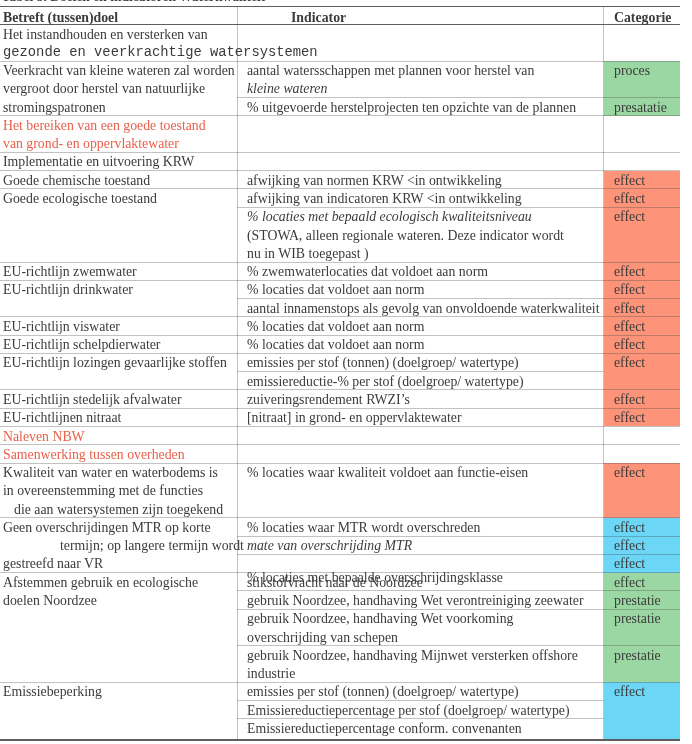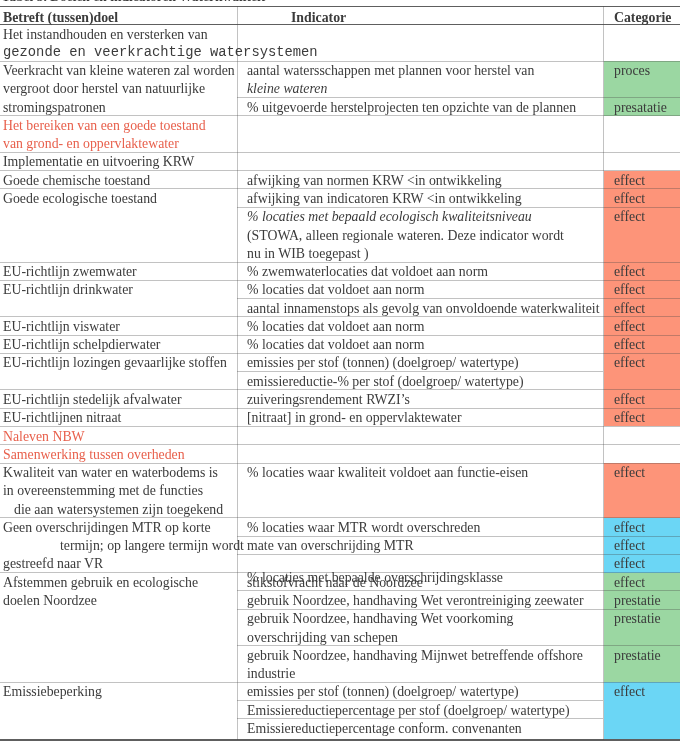--- a/index.html
+++ b/index.html
@@ -194,34 +194,34 @@
       <div class="tline" style="left: 3px; top: 464.118px;">Kwaliteit van water en waterbodems is</div>
       <div class="tline" style="left: 3px; top: 482.39px;">in overeenstemming met de functies</div>
       <div class="tline" style="left: 14px; top: 500.662px;">die aan watersystemen zijn toegekend</div>
       <div class="tline" style="left: 247px; top: 464.118px;">% locaties waar kwaliteit voldoet aan functie-eisen</div>
       <div class="tline" style="left: 614px; top: 464.118px;">effect</div>
       <div class="tline" style="left: 3px; top: 518.934px;">Geen overschrijdingen MTR op korte</div>
       <div class="tline" style="left: 12px; top: 537.206px; margin-left: 48px;">termijn; op langere termijn wordt</div>
       <div class="tline" style="left: 3px; top: 555.478px;">gestreefd naar VR</div>
       <div class="tline" style="left: 247px; top: 518.934px;">% locaties waar MTR wordt overschreden</div>
       <div class="tline" style="left: 614px; top: 518.934px;">effect</div>
-      <div class="tline" style="left: 247px; top: 537.206px;">mate van overschrijding MTR</div>
+      <div class="tline" style="left: 247px; top: 537.206px; font-style: italic;">mate van overschrijding MTR</div>
       <div class="tline" style="left: 614px; top: 537.206px;">effect</div>
       <div class="tline" style="left: 247px; top: 555.478px; margin-top: 14px;">% locaties met bepaalde overschrijdingsklasse</div>
       <div class="tline" style="left: 614px; top: 555.478px;">effect</div>
       <div class="tline" style="left: 3px; top: 573.75px;">Afstemmen gebruik en ecologische</div>
       <div class="tline" style="left: 3px; top: 592.022px;">doelen Noordzee</div>
       <div class="tline" style="left: 247px; top: 573.75px;">stikstofvracht naar de Noordzee</div>
       <div class="tline" style="left: 614px; top: 573.75px;">effect</div>
       <div class="tline" style="left: 247px; top: 592.022px;">gebruik Noordzee, handhaving Wet verontreiniging zeewater</div>
       <div class="tline" style="left: 614px; top: 592.022px;">prestatie</div>
       <div class="tline" style="left: 247px; top: 610.294px;">gebruik Noordzee, handhaving Wet voorkoming</div>
       <div class="tline" style="left: 247px; top: 628.566px;">overschrijding van schepen</div>
       <div class="tline" style="left: 614px; top: 610.294px;">prestatie</div>
-      <div class="tline" style="left: 247px; top: 646.838px;">gebruik Noordzee, handhaving Mijnwet betreffende offshore</div>
+      <div class="tline" style="left: 247px; top: 646.838px;">gebruik Noordzee, handhaving Mijnwet versterken offshore</div>
       <div class="tline" style="left: 247px; top: 665.11px;">industrie</div>
       <div class="tline" style="left: 614px; top: 646.838px;">prestatie</div>
       <div class="tline" style="left: 3px; top: 683.382px;">Emissiebeperking</div>
       <div class="tline" style="left: 247px; top: 683.382px;">emissies per stof (tonnen) (doelgroep/ watertype)</div>
       <div class="tline" style="left: 614px; top: 683.382px;">effect</div>
       <div class="tline" style="left: 247px; top: 701.654px;">Emissiereductiepercentage per stof (doelgroep/ watertype)</div>
       <div class="tline" style="left: 247px; top: 719.926px;">Emissiereductiepercentage conform. convenanten</div>
     </div>
 </div>
 

